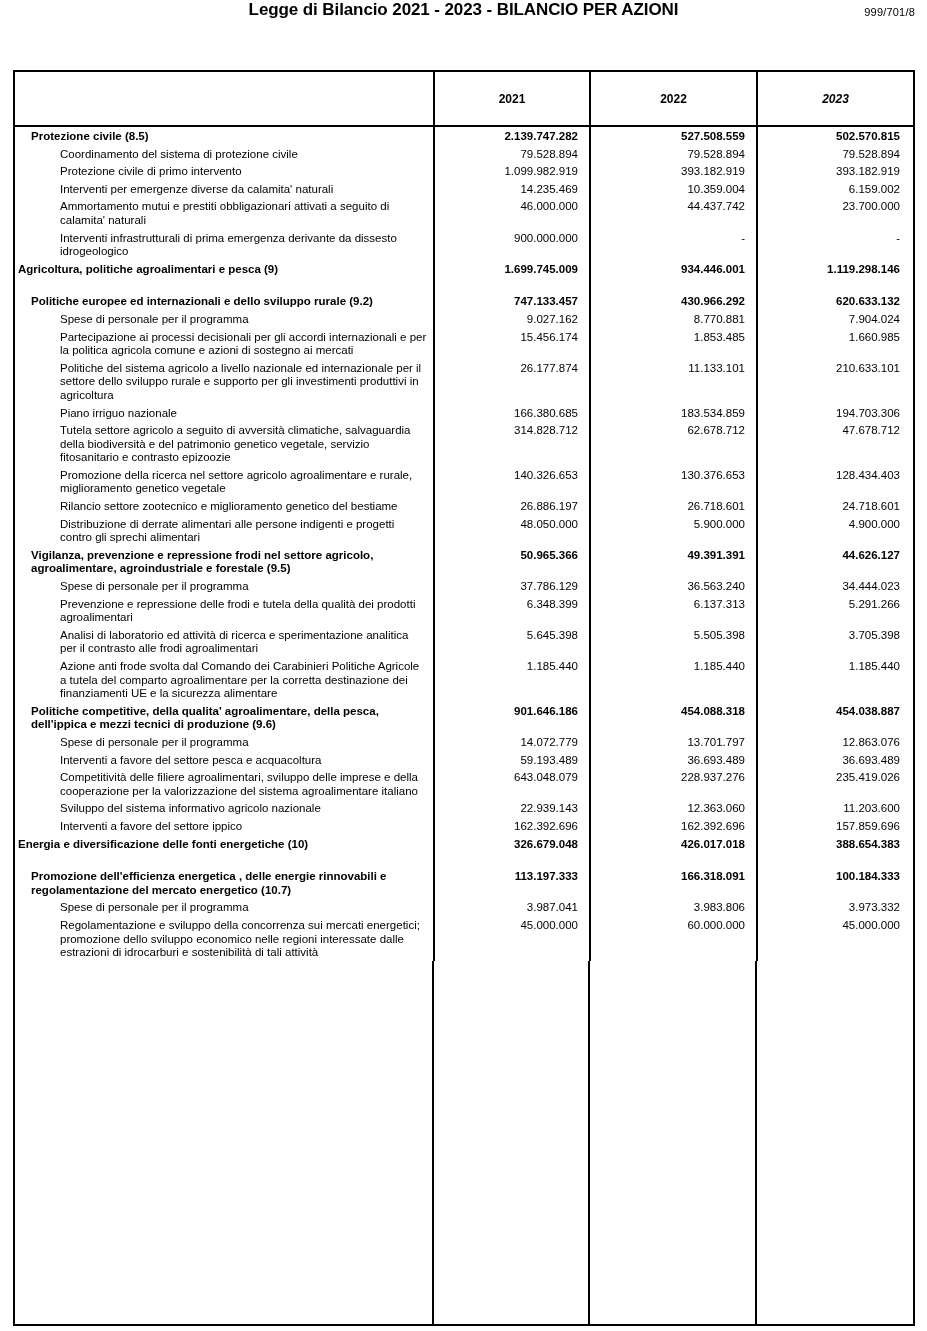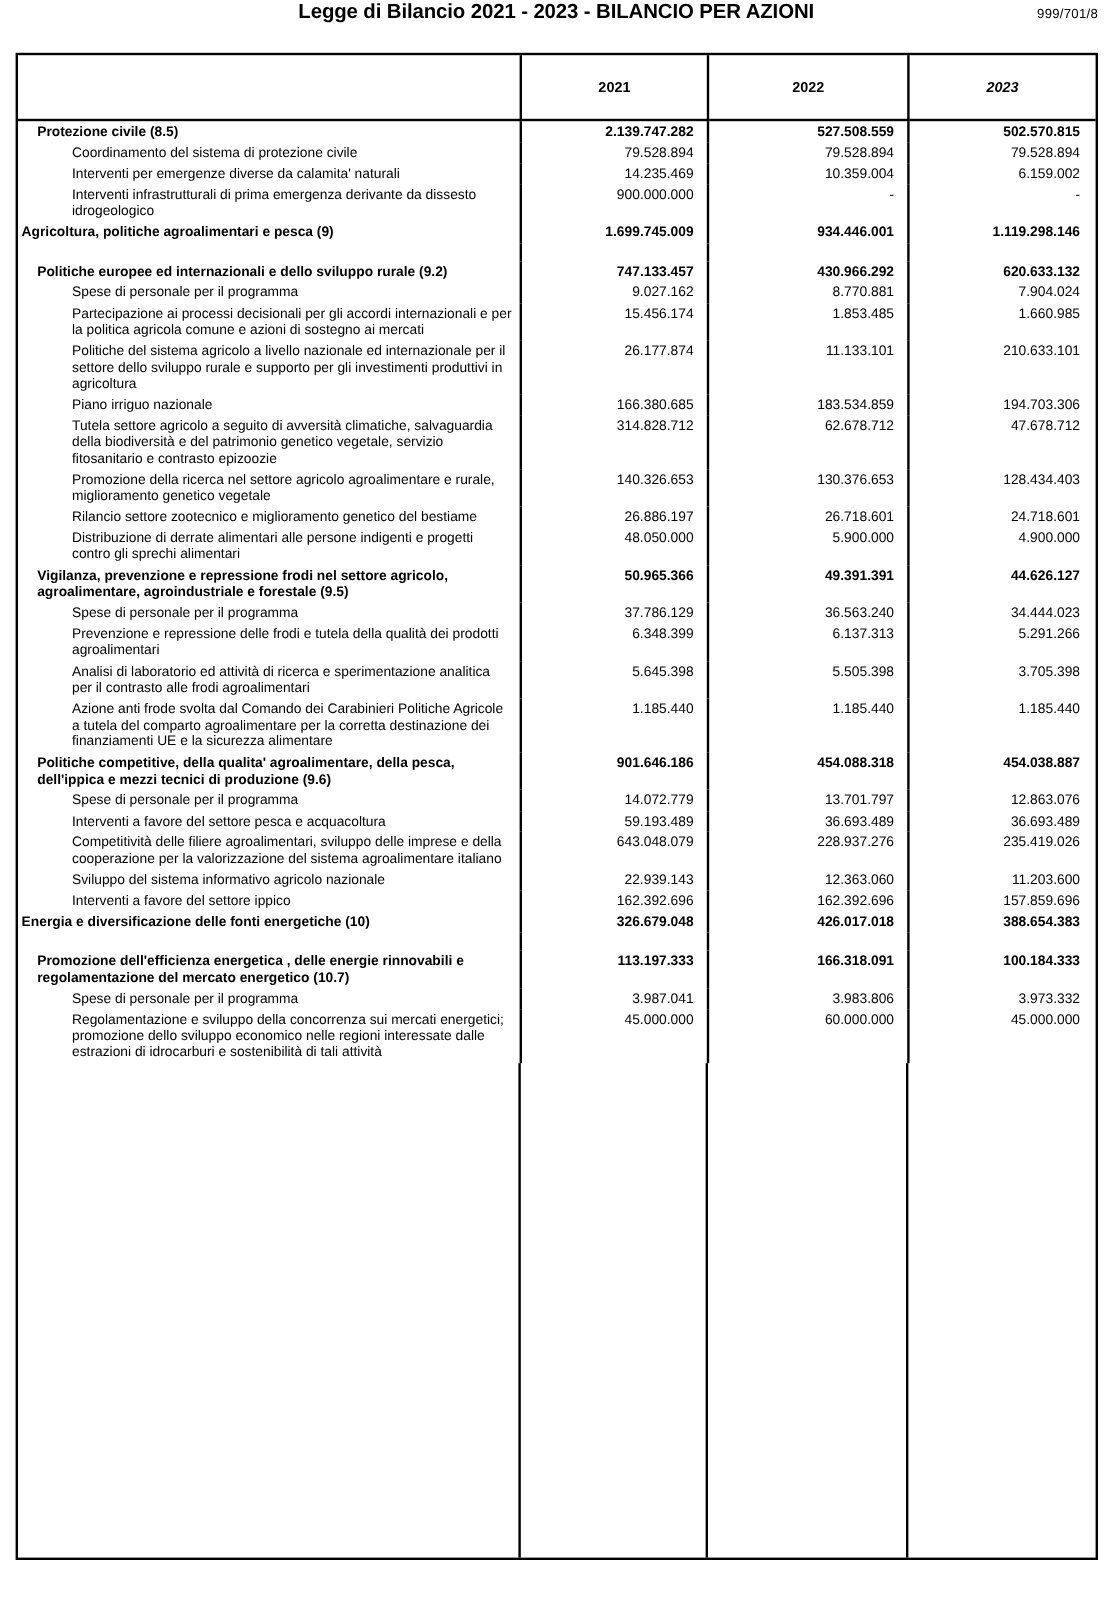--- a/index.html
+++ b/index.html
@@ -31,21 +31,21 @@
     font-weight: bold;
     letter-spacing: -0.1px;
     margin: 0;
     padding-bottom: 0;
     line-height: 1.2;
   }
 
   .table-wrap {
     position: absolute;
     left: 13px;
-    top: 44px;
+    top: 70px;
     width: 902px;
     height: 1256px;
     border: 2px solid #000;
     box-sizing: border-box;
     display: flex;
     flex-direction: column;
   }
 
   table.budget {
     border-collapse: collapse;
@@ -164,25 +164,41 @@
         <tr>
           <td class="lbl">
             <span class="lvl2" style="display: block;">Coordinamento del sistema di protezione civile</span>
           </td>
           <td class="num">79.528.894</td>
           <td class="num">79.528.894</td>
           <td class="num last">79.528.894</td>
         </tr>
         <tr>
           <td class="lbl">
+            <span class="lvl2" style="display: block;">Protezione civile di primo intervento</span>
+          </td>
+          <td class="num">1.099.982.919</td>
+          <td class="num">393.182.919</td>
+          <td class="num last">393.182.919</td>
+        </tr>
+        <tr>
+          <td class="lbl">
             <span class="lvl2" style="display: block;">Interventi per emergenze diverse da calamita' naturali</span>
           </td>
           <td class="num">14.235.469</td>
           <td class="num">10.359.004</td>
           <td class="num last">6.159.002</td>
+        </tr>
+        <tr>
+          <td class="lbl">
+            <span class="lvl2" style="display: block;">Ammortamento mutui e prestiti obbligazionari attivati a seguito di calamita' naturali</span>
+          </td>
+          <td class="num">46.000.000</td>
+          <td class="num">44.437.742</td>
+          <td class="num last">23.700.000</td>
         </tr>
         <tr>
           <td class="lbl">
             <span class="lvl2" style="display: block;">Interventi infrastrutturali di prima emergenza derivante da dissesto idrogeologico</span>
           </td>
           <td class="num">900.000.000</td>
           <td class="num">-</td>
           <td class="num last">-</td>
         </tr>
         <tr>

